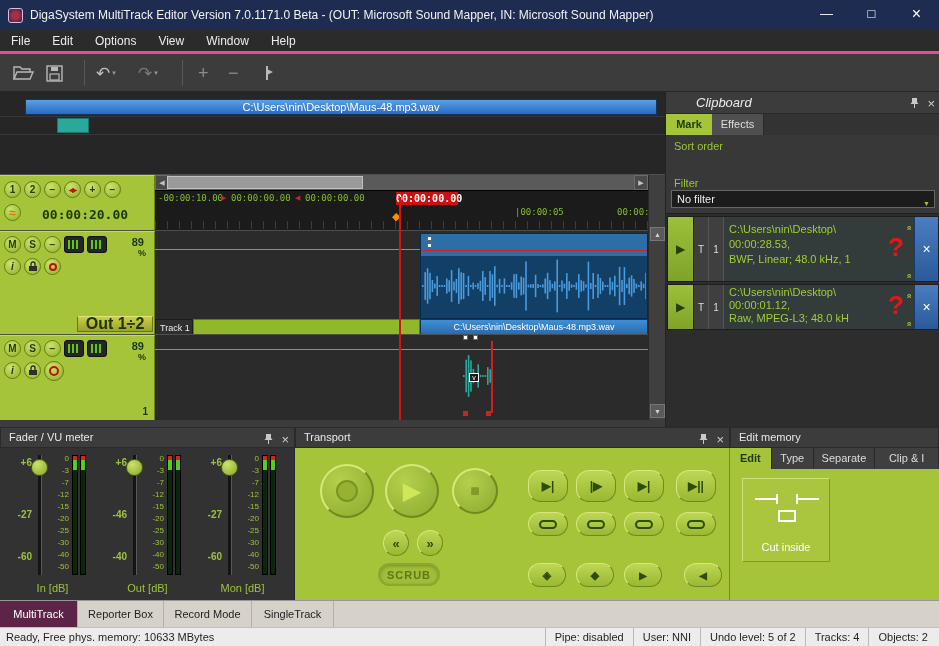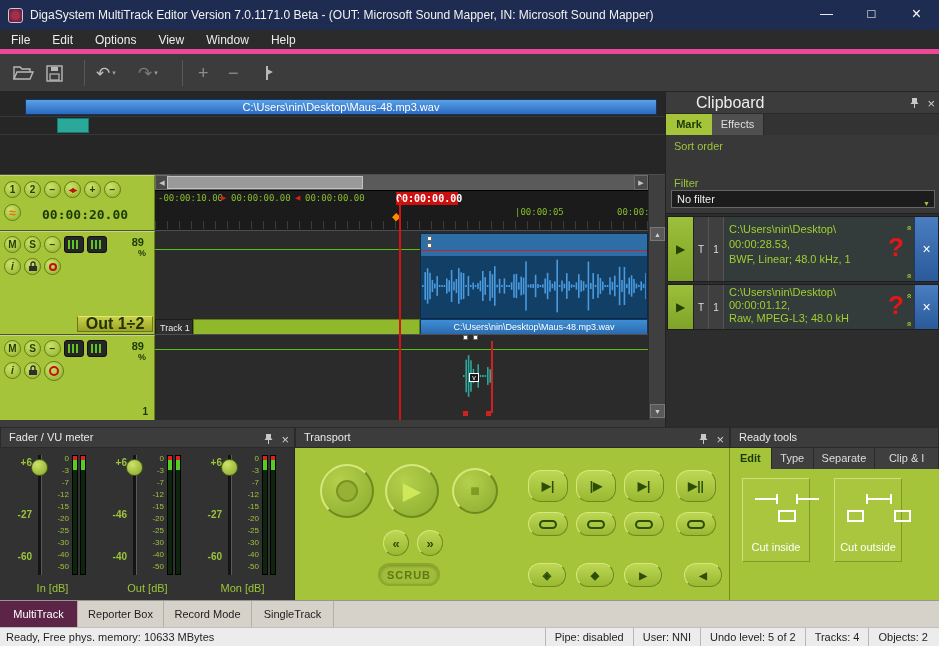--- a/index.html
+++ b/index.html
@@ -7,21 +7,21 @@
   .app{position:relative;width:939px;height:646px;background:#3a3a3a;overflow:hidden;
        font-family:"Liberation Sans",sans-serif;color:#ddd;user-select:none;}
 
   
   .titlebar{position:absolute;left:0;top:0;width:939px;height:30px;background:#1d2c50;display:flex;align-items:center;}
   .appicon{width:15px;height:15px;margin-left:8px;border:1px solid #c8c8d8;border-radius:3px;background:radial-gradient(circle at 50% 50%,#a03050 35%,#5a1030);}
   .wtitle{margin-left:7px;font-size:12px;color:#f2f2f2;white-space:nowrap;overflow:hidden;flex:1;}
   .winbtn{width:45px;height:30px;line-height:28px;text-align:center;font-size:13px;color:#fff;cursor:default;}
 
   
-  .menubar{position:absolute;left:0;top:30px;width:939px;height:24px;background:#2b2b2b;display:flex;align-items:center;border-bottom:5px solid #ec4899;}
+  .menubar{position:absolute;left:0;top:30px;width:939px;height:24px;background:#2b2b2b;display:flex;align-items:center;border-bottom:3px solid #ec4899;}
   .menuitem{padding:3px 11px;font-size:12px;color:#ececec;}
 
   
   .toolbar{position:absolute;left:0;top:54px;width:939px;height:38px;background:#3c3c3c;border-bottom:1px solid #262626;}
   .tbtn{position:absolute;top:7px;height:24px;display:flex;align-items:center;justify-content:center;color:#c0c0c0;}
   .tsep{position:absolute;top:6px;width:1px;height:26px;background:#585858;}
   .caret{font-size:7px;color:#9a9a9a;margin-left:2px;}
   .tb-disp{position:absolute;top:57px;height:32px;width:107px;border:1px solid #5d5d5d;display:flex;overflow:hidden;}
   .tb-strip{width:3px;height:100%;}
   .tb-main{flex:1;display:flex;flex-direction:column;}
@@ -78,21 +78,21 @@
   .redsq{position:absolute;width:5px;height:5px;background:#d02020;}
   .redv{position:absolute;width:2px;background:#d02020;}
   .playhead{position:absolute;left:399px;top:105px;width:2px;height:223px;background:#d41414;z-index:6;}
   .strip{position:absolute;left:0;top:328px;width:665px;height:7px;background:#3c3c3c;}
   .vscroll{position:absolute;left:648px;top:83px;width:17px;height:245px;background:#3f3f3f;border-left:1px solid #2a2a2a;}
   .varrow{position:absolute;left:1px;width:15px;height:14px;background:#5a5a5a;color:#cfcfcf;font-size:7px;display:flex;align-items:center;justify-content:center;border:1px solid #777;}
 
   
   .clipboard{position:absolute;left:665px;top:0;width:274px;height:335px;background:#383838;border-left:1px solid #232323;}
   .cb-header{position:absolute;left:0;top:0;width:274px;height:22px;background:#3c3c3c;border-bottom:1px solid #2a2a2a;}
-  .cb-title{position:absolute;left:30px;top:0;font-size:16px;color:#ececec;line-height:22px;}
+  .cb-title{position:absolute;left:30px;top:0;font-size:13px;color:#ececec;line-height:22px;font-style:italic;}
   .hicons{position:absolute;right:5px;top:0;height:22px;display:flex;gap:8px;align-items:center;}
   .xglyph{color:#cfcfcf;font-size:13px;line-height:13px;}
   .cb-tabs{position:absolute;left:0;top:22px;width:274px;height:21px;background:#333;display:flex;}
   .cbtab{height:21px;font-size:11px;text-align:center;line-height:21px;}
   .cbtab.on{width:46px;background:#a6c43a;color:#1c3a06;font-weight:bold;}
   .cbtab.off{width:52px;background:#4f4f4f;color:#ddd;border-right:1px solid #2a2a2a;}
   .cb-lab{position:absolute;font-size:11px;color:#9cc43a;}
   .ddl{position:absolute;left:5px;width:264px;height:18px;background:#1c1c1c;border:1px solid #666;color:#ececec;font-size:11px;line-height:16px;padding-left:5px;}
   .ddl .dcar{position:absolute;right:4px;top:5px;font-size:7px;color:#9cc43a;}
   .cb-list{position:absolute;left:0;top:121px;width:274px;height:214px;background:#2d2d2d;border-top:1px solid #202020;}
@@ -126,21 +126,21 @@
   .recinner{width:22px;height:22px;border-radius:50%;background:#96b134;border:2px solid #7a9422;}
   .obtn{position:absolute;border-radius:13px;background:linear-gradient(#bcd754,#9ab832);border:1px solid #6d8a1e;border-top-color:#d6e87c;border-left-color:#d6e87c;color:#2e4e08;font-weight:bold;display:flex;align-items:center;justify-content:center;}
   .loopi{display:block;width:18px;height:9px;border:2px solid #2e4e08;border-radius:6px;}
   .scrub{position:absolute;left:83px;top:115px;width:62px;height:23px;border-radius:12px;border:2px solid #8aa82c;background:#a0bc38;box-shadow:inset 0 1px 3px rgba(0,0,0,.25);color:#5c7a16;font-size:11px;font-weight:bold;display:flex;align-items:center;justify-content:center;letter-spacing:1px;}
 
   .etcontent{position:absolute;left:730px;top:42px;width:209px;height:131px;background:#a6c43a;}
   .ettabs{position:absolute;left:730px;top:21px;width:209px;height:21px;background:#333;display:flex;overflow:hidden;}
   .ettab{height:21px;font-size:11px;text-align:center;line-height:21px;border-right:1px solid #2a2a2a;}
   .ettab.on{width:42px;background:#a6c43a;color:#1c3a06;font-weight:bold;}
   .ettab.off{background:#3f3f3f;color:#ddd;}
-  .toolbtn{position:absolute;top:9px;width:68px;height:84px;background:#a9c63e;border:1px solid #7d9a24;border-top-color:#cde27a;border-left-color:#cde27a;padding-left:48px;}
+  .toolbtn{position:absolute;top:9px;width:88px;height:84px;background:#a9c63e;border:1px solid #7d9a24;border-top-color:#cde27a;border-left-color:#cde27a;padding-left:48px;}
   .toolbtn .tlab{position:absolute;left:0;bottom:8px;width:100%;text-align:center;color:#fff;font-size:11px;}
   .toolbtn svg{position:absolute;left:12px;top:10px;}
 
   
   .tabbar{position:absolute;left:0;top:600px;width:939px;height:27px;background:#d6d2ca;border-top:1px solid #969696;display:flex;}
   .btab{height:26px;font-size:11px;line-height:26px;text-align:center;border-right:1px solid #b4b0a8;color:#222;}
   .btab.on{width:78px;background:#5c2547;color:#fff;}
   .statusbar{position:absolute;left:0;top:627px;width:939px;height:19px;background:#ececec;border-top:1px solid #c0c0c0;color:#1f1f1f;font-size:11px;}
   .st-left{position:absolute;left:6px;top:0;line-height:18px;}
   .st-right{position:absolute;right:2px;top:0;height:18px;display:flex;}
@@ -691,49 +691,39 @@
         </div>
       <div class="obtn" style="left:329px;top:115px;width:38px;height:24px;font-size:10px;">
           <span>▶</span>
         </div>
       <div class="obtn" style="left:389px;top:115px;width:38px;height:24px;font-size:10px;">
           <span>◀</span>
         </div>
     </div>
 
     <div class="panel-header" style="left:730px;width:209px;">
-      <span>Ready tools</span>
+      <span>Edit memory</span>
     </div>
     <div class="ettabs">
       <div class="ettab on">Edit</div>
       <div class="ettab off" style="width:42px;">Type</div>
       <div class="ettab off" style="width:62px;">Separate</div>
       <div class="ettab off" style="width:64px;">Clip &amp; I</div>
     </div>
     <div class="etcontent">
       <div class="toolbtn" style="left:12px;">
         <svg width="64" height="40" viewBox="0 0 64 40">
           <line x1="0" y1="10" x2="22" y2="10" stroke="#fff" stroke-width="2"></line>
           <line x1="42" y1="10" x2="64" y2="10" stroke="#fff" stroke-width="2"></line>
           <line x1="22" y1="5" x2="22" y2="15" stroke="#fff" stroke-width="2"></line>
           <line x1="42" y1="5" x2="42" y2="15" stroke="#fff" stroke-width="2"></line>
           <rect x="24" y="22" width="16" height="10" fill="none" stroke="#fff" stroke-width="2"></rect>
         </svg>
         <div class="tlab">Cut inside</div>
       </div>
-      <div class="toolbtn" style="left:104px;">
-        <svg width="64" height="40" viewBox="0 0 64 40">
-          <line x1="20" y1="10" x2="44" y2="10" stroke="#fff" stroke-width="2"></line>
-          <line x1="20" y1="5" x2="20" y2="15" stroke="#fff" stroke-width="2"></line>
-          <line x1="44" y1="5" x2="44" y2="15" stroke="#fff" stroke-width="2"></line>
-          <rect x="1" y="22" width="15" height="10" fill="none" stroke="#fff" stroke-width="2"></rect>
-          <rect x="48" y="22" width="15" height="10" fill="none" stroke="#fff" stroke-width="2"></rect>
-        </svg>
-        <div class="tlab">Cut outside</div>
-      </div>
     </div>
   </div>
 
   <div class="tabbar">
     <div class="btab on">MultiTrack</div>
     <div class="btab" style="width:86px;">Reporter Box</div>
     <div class="btab" style="width:88px;">Record Mode</div>
     <div class="btab" style="width:82px;">SingleTrack</div>
   </div>
 

